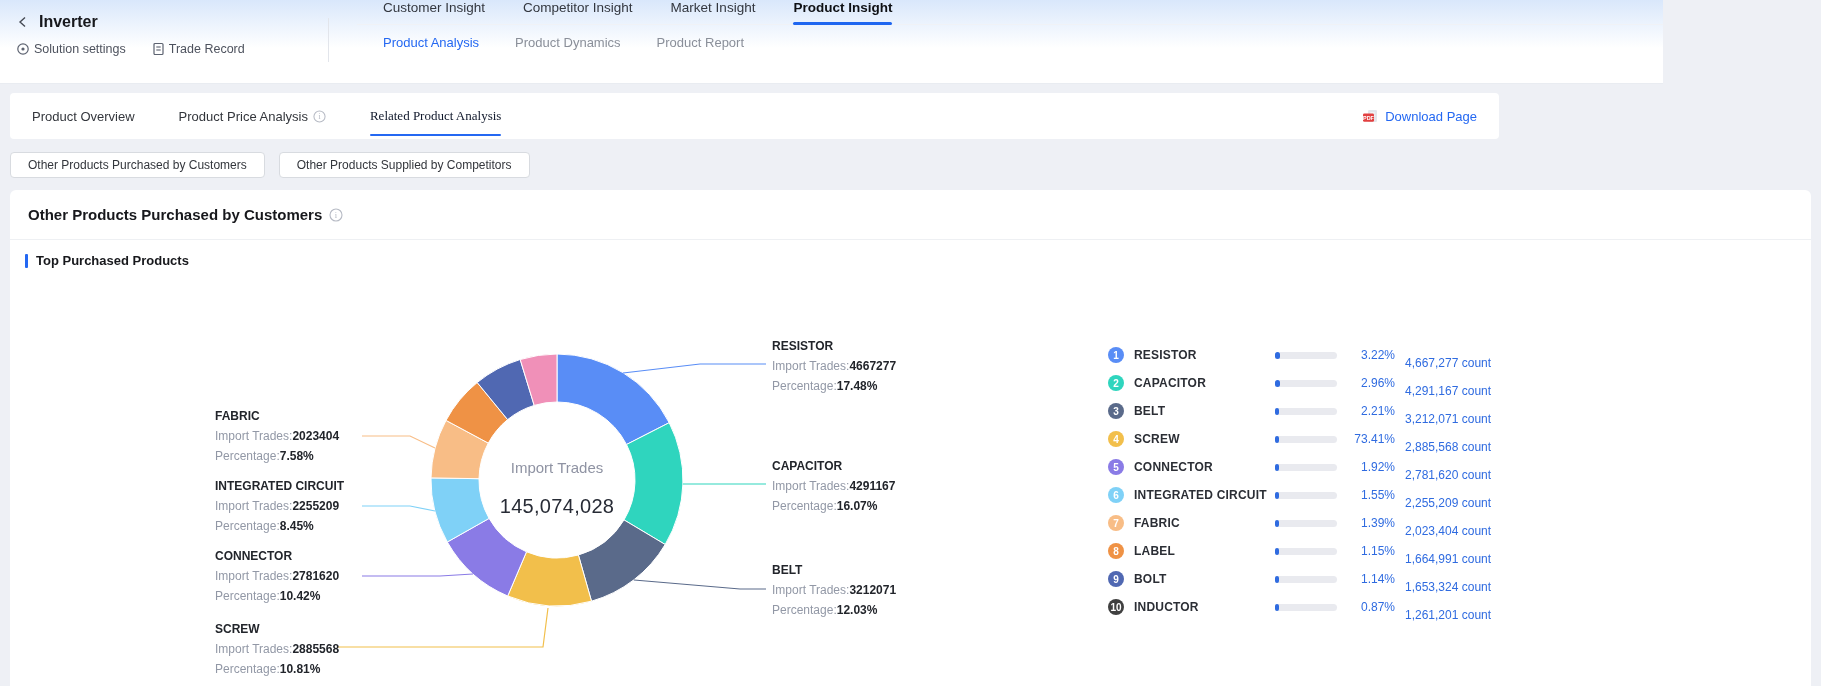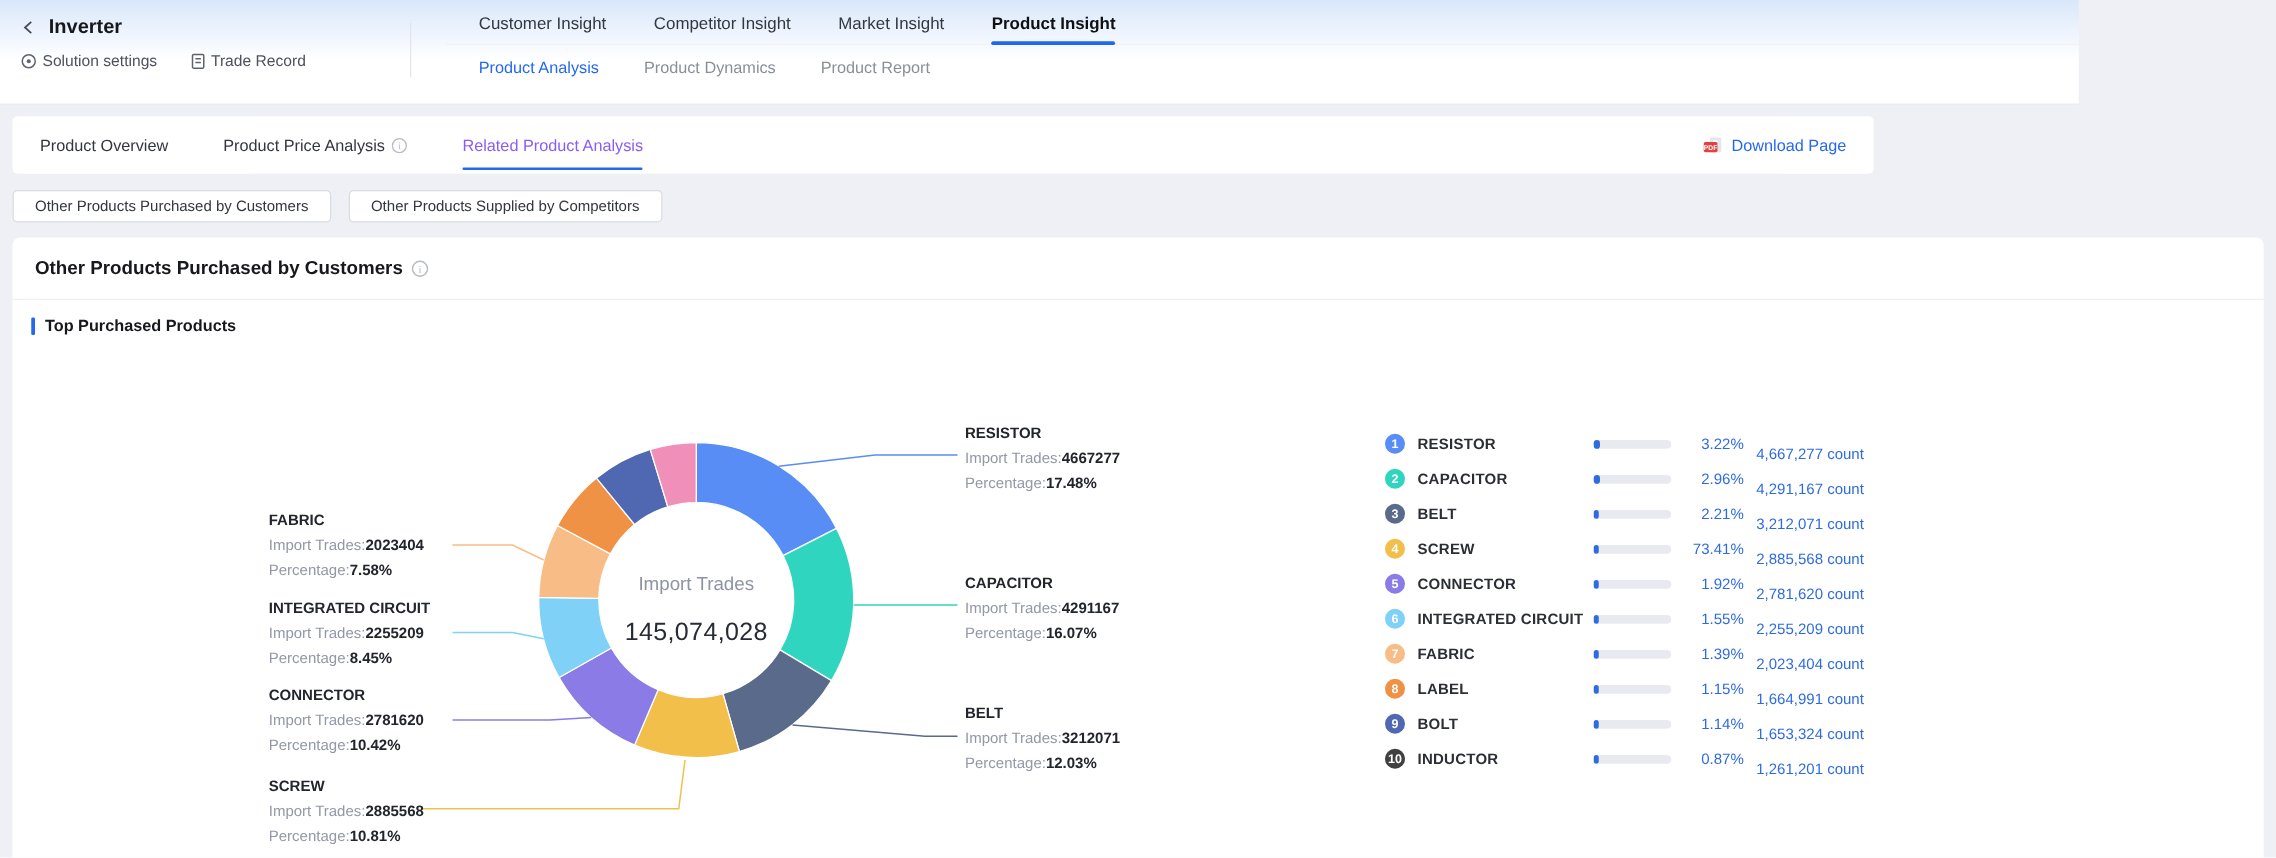--- a/index.html
+++ b/index.html
@@ -15,36 +15,36 @@
     background:linear-gradient(180deg,#d9e7fb 0%,#ffffff 58%);
     border-bottom:1px solid #e9ecf1; display:flex;gap:28px;
   }
   .hdr-left{ width:300px; padding:13px 0 0 16px; flex:none; }
   .title-row{ display:flex; align-items:center; gap:9px; }
   .back-btn{ width:14px; height:14px; cursor:pointer; display:flex; }
   .page-title{ font-size:16px; font-weight:700; color:#17181c; }
   .links-row{ margin-top:11px; display:flex; gap:26px; }
   .hdr-link{ display:flex; align-items:center; gap:4px; font-size:12.5px; color:#4d525e; cursor:pointer; }
   .hdr-divider{ width:1px; height:44px; background:#e2e5eb; margin-top:18px; flex:none; }
-  .hdr-tabs{ flex:1; padding-top:11px; }
+  .hdr-tabs{ flex:1; }
   .main-tabs{ display:flex; gap:38px; padding:0 0 9px 26px; border-bottom:1px solid #f0f2f6; }
   .mtab{ font-size:13.5px; color:#33373f; cursor:pointer; position:relative; }
   .mtab.active{ font-weight:700; color:#0e1014; }
   .mtab.active::after{ content:""; position:absolute; left:0; right:0; bottom:-10px; height:3px; background:#1f66f0; border-radius:2px; }
   .sub-tabs{ display:flex; gap:36px; padding:10px 0 0 26px; }
   .stab{ font-size:13px; color:#8a8f99; cursor:pointer; }
   .stab.active{ color:#2468f2; }
   
   .toolbar{
     position:absolute; left:10px; top:93px; width:1489px; height:46px;
     background:#fff; border-radius:4px; display:flex; align-items:center; padding:0 22px;
   }
   .ttab{ font-size:13px; color:#33363c; margin-right:44px; cursor:pointer; height:100%;
          display:flex; align-items:center; gap:5px; position:relative; }
-  .ttab.active{ color:#8b5cf6; }
+  .ttab.active{ color:#0f172a;font-family:Liberation Serif, serif; }
   .ttab.active::after{ content:""; position:absolute; left:0; right:0; bottom:3px; height:2px; background:#2468f2; border-radius:1px; }
   .download{ margin-left:auto; display:flex; align-items:center; gap:6px; font-size:13px; color:#2468f2; cursor:pointer; }
   
   .filters{ position:absolute; left:10px; top:152px; display:flex; gap:14px; }
   .filter-btn{ height:26px; padding:0 17px; background:#fff; border:1px solid #d8dbe0; border-radius:4px;
     font-size:12px; color:#33363c; display:flex; align-items:center; cursor:pointer; }
   
   .card{ position:absolute; left:10px; top:190px; width:1801px; height:496px; background:#fff; border-radius:6px 6px 0 0; }
   .card-head{ height:50px; border-bottom:1px solid #eef0f3; display:flex; align-items:center; gap:7px; padding:0 18px; }
   .card-title{ font-size:15px; font-weight:700; color:#17181c; }

